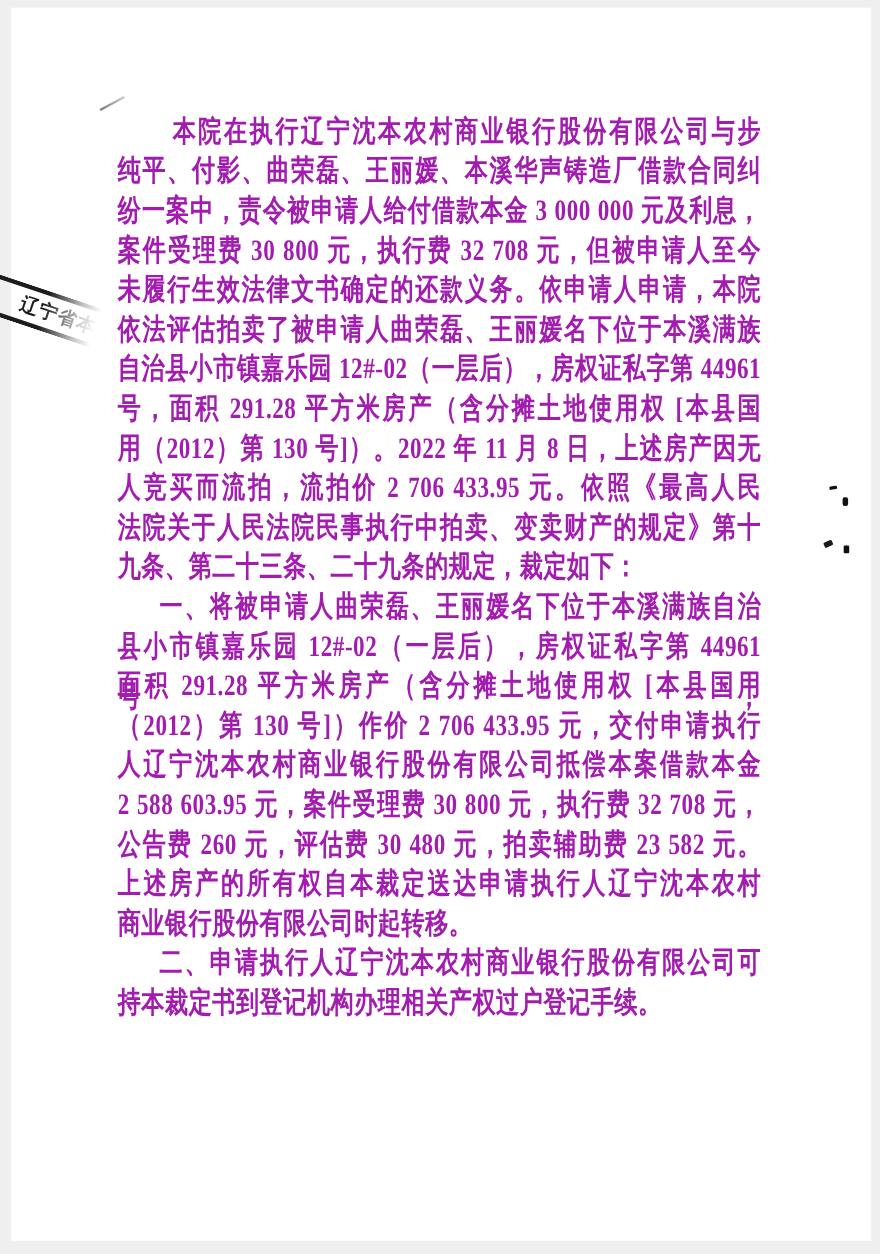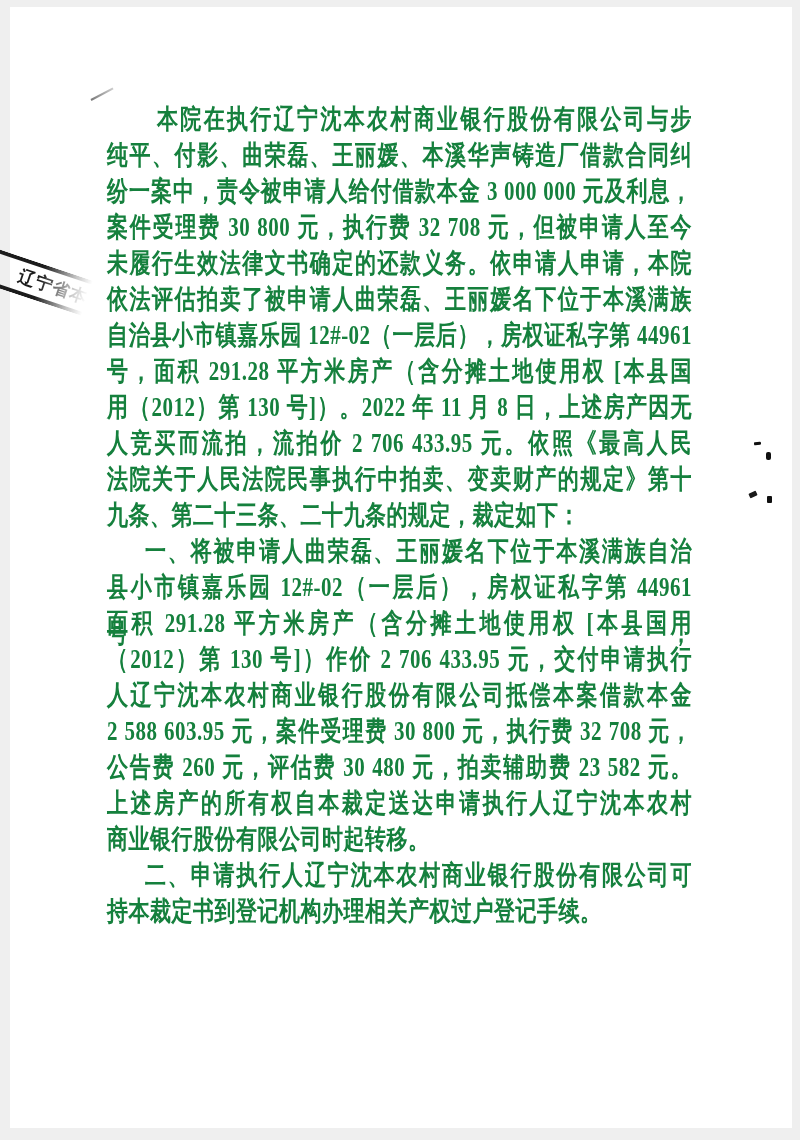--- a/index.html
+++ b/index.html
@@ -20,21 +20,21 @@
     position: absolute;
     left: 10px; top: 7px; right: 8px; bottom: 12px;
     background: #ffffff;
   }
   
   .doc-text {
     position: absolute;
     left: 97px;            
     top: 94px;
     width: 585px;
-    color: #15803d;
+    color: #a21caf;
     font-size: 21px;
     font-weight: 600;
     letter-spacing: 0.5px;
   }
   .line {
     line-height: 36px;
     height: 36px;
     text-align: justify;
     text-align-last: justify;
     transform: scaleY(1.28);

